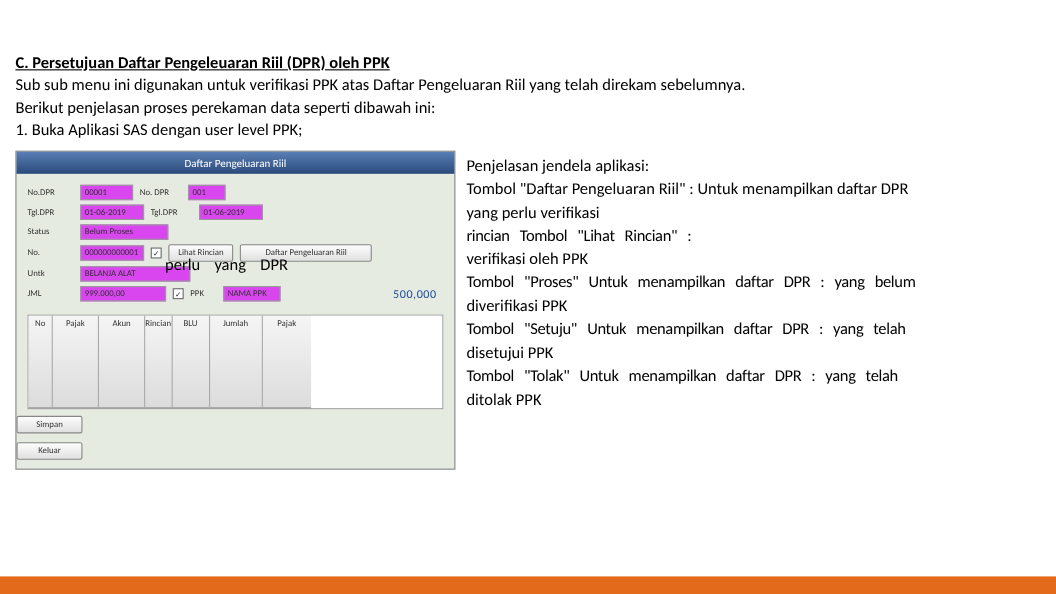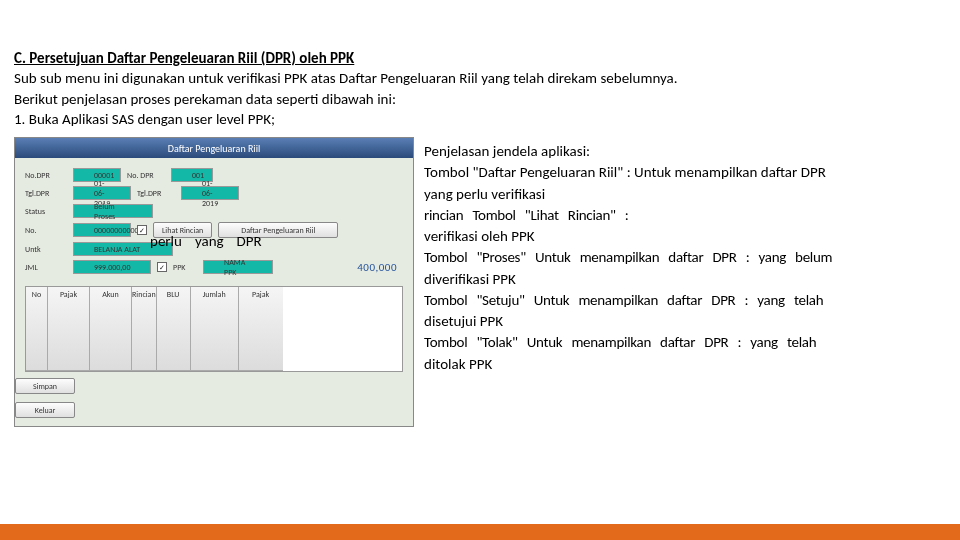--- a/index.html
+++ b/index.html
@@ -28,23 +28,23 @@
     height: 20px;
     background: linear-gradient(#5a7fb5, #2a4a7a);
     color: #fff;
     display: flex; align-items: center; justify-content: center;
     font-size: 10px;
   }
   .form-area { padding: 10px 10px 4px 10px; flex: 0 0 auto; }
   .frow { display: flex; align-items: center; gap: 6px; margin-bottom: 4px; }
   .flabel { width: 42px; font-size: 8px; color: #333; }
   .finput {
-    background: #14b8a6; border: 1px solid #999;
+    background: #d946ef; border: 1px solid #999;
     height: 14px; font-size: 8px;
-    padding: 0 20px; display: inline-flex; align-items: center;
+    padding: 0 3px; display: inline-flex; align-items: center;
   }
   .chk {
     width: 10px; height: 10px; background:#fff; border:1px solid #666;
     display: inline-flex; align-items:center; justify-content:center;
     font-size:7px; color:#222;
   }
   .btn {
     background: linear-gradient(#fdfdfd,#e0e0e0);
     border: 1px solid #888;
     height: 16px; font-size: 8px;
@@ -138,22 +138,22 @@
       </div>
       <div class="frow">
         <span class="flabel">Untk</span>
         <span class="finput" style="width:100px">BELANJA ALAT</span>
       </div>
       <div class="frow">
         <span class="flabel">JML</span>
         <span class="finput" style="width:78px">999.000,00</span>
         <span class="chk">✓</span>
         <span class="flabel" style="width:24px">PPK</span>
-        <span class="finput" style="width:70px">NAMA PPK</span>
-        <span class="bigval">400,000</span>
+        <span class="finput" style="width:52px">NAMA PPK</span>
+        <span class="bigval">500,000</span>
       </div>
     </div>
     <div class="grid">
       <div class="grid-head">
         <div class="gh" style="width:22px">No</div>
         <div class="gh" style="width:42px">Pajak</div>
         <div class="gh" style="width:42px">Akun</div>
         <div class="gh" style="flex:1">Rincian</div>
         <div class="gh" style="width:34px">BLU</div>
         <div class="gh" style="width:48px">Jumlah</div>

